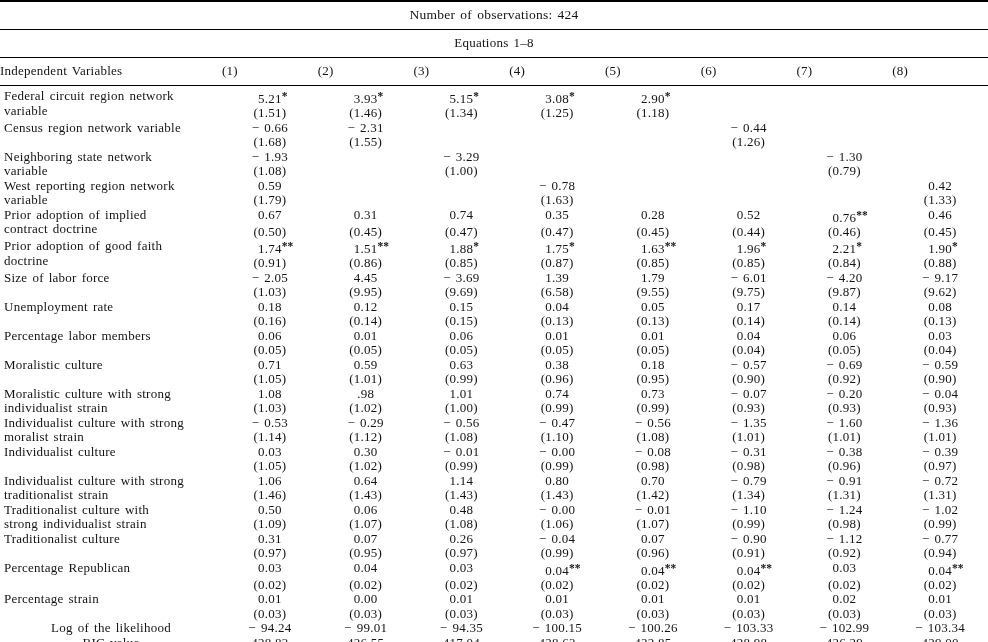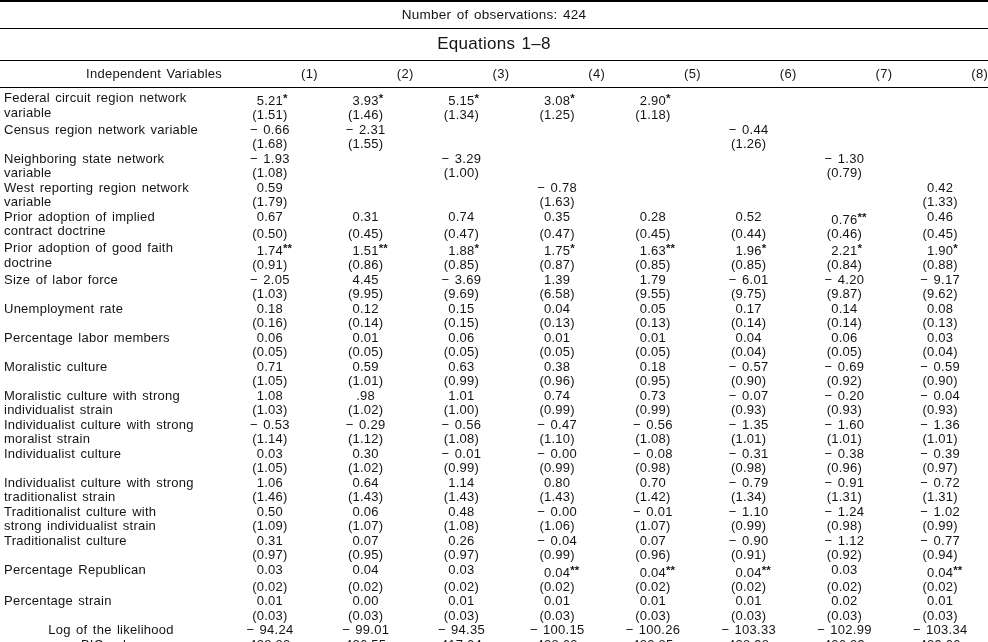--- a/index.html
+++ b/index.html
@@ -1,37 +1,37 @@
 <!DOCTYPE html>
 <html><head>
 <meta charset="utf-8">
 <style>
   html,body { margin:0; padding:0; background:#ffffff; }
   #page {
     width:988px; height:642px; overflow:hidden; background:#fff;
-    font-family:Liberation Sans, sans-serif; color:#141414;
+    font-family:Liberation Serif, serif; color:#141414;
     -webkit-font-smoothing:antialiased;
   }
   table.regtable {
     width:988px; border-collapse:collapse; table-layout:fixed;
     letter-spacing:0.25px; word-spacing:1.5px;
   }
   col.c-label { width:222px; }
   
   tr.obs-row th {
     font-weight:normal; font-size:13.5px; text-align:center;
     border-top:2px solid #000; border-bottom:1px solid #000;
     padding:5px 0 6px 0;
   }
   tr.eq-row th {
-    font-weight:normal; font-size:17px; 
+    font-weight:normal; font-size:13px; 
     border-bottom:1px solid #000; padding:5px 0 6px 0;
   }
   tr.head-row th {
-    font-weight:normal; font-size:13px; text-align:right;
+    font-weight:normal; font-size:13px; text-align:left;
     border-bottom:1.5px solid #000; padding:5px 0 6px 0;
   }
   
   tbody td, tr.summary-row td {
     font-size:13px; line-height:14.5px; padding:0;
     text-align:center; vertical-align:top; white-space:nowrap;
   }
   td.label {
     text-align:left; padding-left:4px; white-space:normal;
   }

